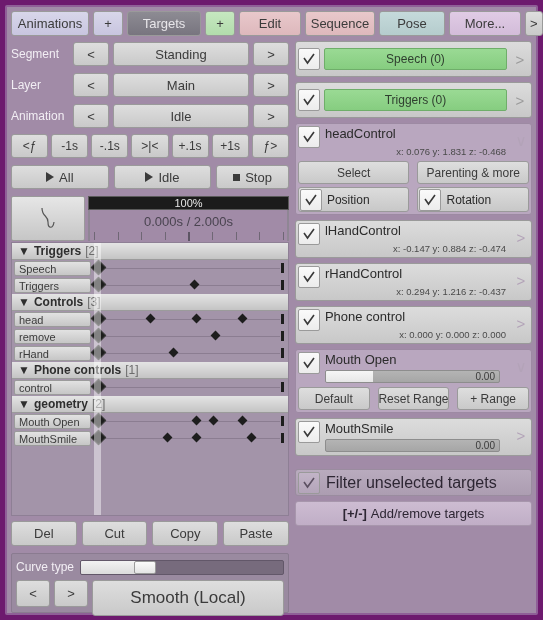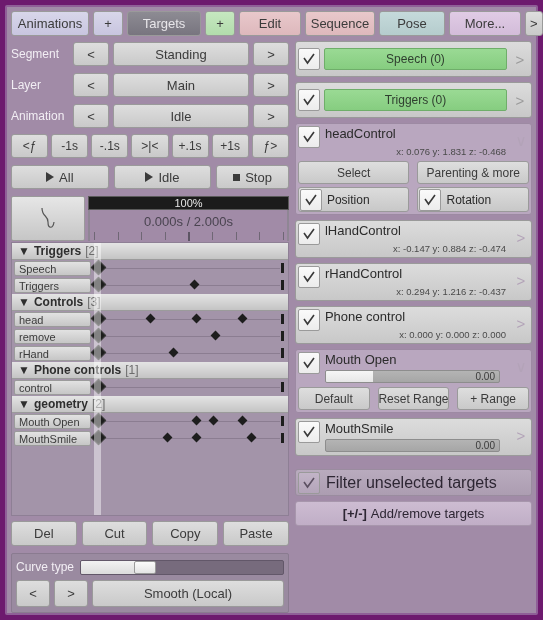--- a/index.html
+++ b/index.html
@@ -143,21 +143,21 @@
   .curvetop .lbl { font-size: 12px; }
   .slidertrack {
     flex: 1; height: 15px; background: #776b7d; border: 1px solid #625769; border-radius: 2px;
     position: relative; overflow: hidden;
   }
   .sliderfill { position: absolute; left: 0; top: 0; bottom: 0; width: 28%; background: linear-gradient(#f2f2f2,#dcdcdc); }
   .sliderknob { position: absolute; left: 26%; top: 0; bottom: 0; width: 22px;
                 background: linear-gradient(#fbfbfb,#e4e4e4); border: 1px solid #9a9a9a; border-radius: 2px; }
   .curvebot { display: flex; gap: 4px; margin-top: 4px; height: 28px; }
   .curvebot .nav { width: 34px; height: 27px; }
-  .curvebot .val { flex: 1; height: 27px; font-size: 13px; }
+  .curvebot .val { flex: 1; height: 36px; font-size: 17px; }
 
   
   .chk {
     width: 22px; height: 22px; flex: 0 0 22px;
     background: linear-gradient(#fafafa,#ececec);
     border: 1px solid #9a9a9a; border-radius: 2px;
     display: flex; align-items: center; justify-content: center;
   }
   .chk svg { width: 14px; height: 14px; }
   .chk.dim { background: linear-gradient(#c2b4c7,#b4a5ba); }

